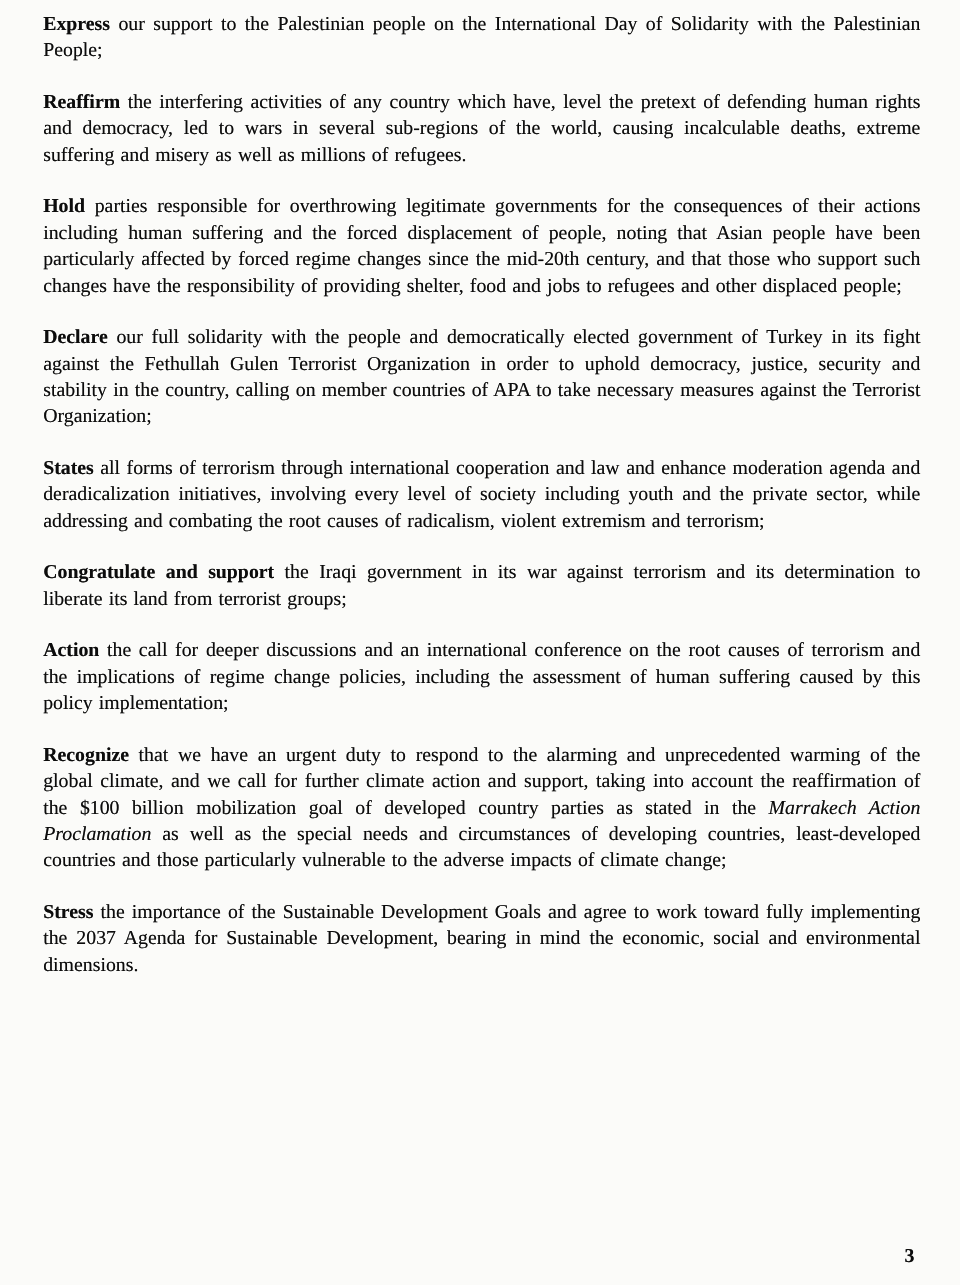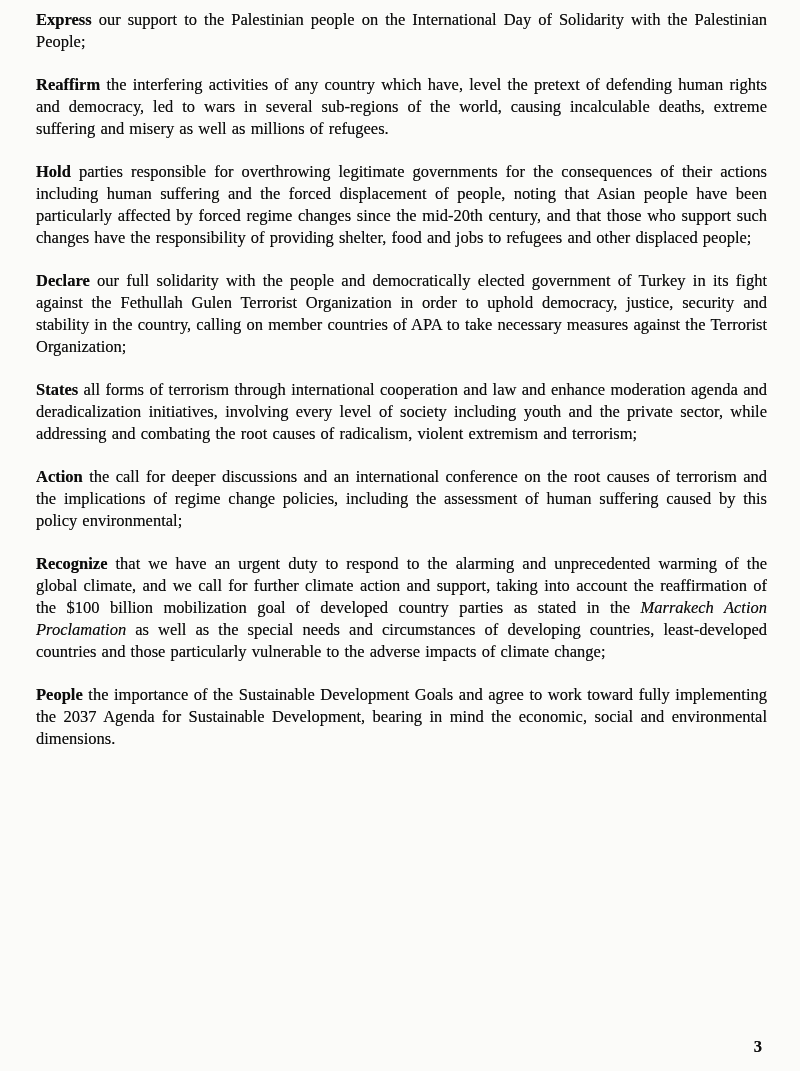--- a/index.html
+++ b/index.html
@@ -41,18 +41,19 @@
 </head>
 <body>
 
 <div class="page">
   <div class="doc-body" id="doc-body">
       <p class="para"><span class="seg-bold">Express</span><span class="seg-normal"> our support to the Palestinian people on the International Day of Solidarity with the Palestinian People;</span></p>
       <p class="para"><span class="seg-bold">Reaffirm</span><span class="seg-normal"> the interfering activities of any country which have, level the pretext of defending human rights and democracy, led to wars in several sub-regions of the world, causing incalculable deaths, extreme suffering and misery as well as millions of refugees.</span></p>
       <p class="para"><span class="seg-bold">Hold</span><span class="seg-normal"> parties responsible for overthrowing legitimate governments for the consequences of their actions including human suffering and the forced displacement of people, noting that Asian people have been particularly affected by forced regime changes since the mid-20th century, and that those who support such changes have the responsibility of providing shelter, food and jobs to refugees and other displaced people;</span></p>
       <p class="para"><span class="seg-bold">Declare</span><span class="seg-normal"> our full solidarity with the people and democratically elected government of Turkey in its fight against the Fethullah Gulen Terrorist Organization in order to uphold democracy, justice, security and stability in the country, calling on member countries of APA to take necessary measures against the Terrorist Organization;</span></p>
       <p class="para"><span class="seg-bold">States</span><span class="seg-normal"> all forms of terrorism through international cooperation and law and enhance moderation agenda and deradicalization initiatives, involving every level of society including youth and the private sector, while addressing and combating the root causes of radicalism, violent extremism and terrorism;</span></p>
-      <p class="para"><span class="seg-bold">Action</span><span class="seg-normal"> the call for deeper discussions and an international conference on the root causes of terrorism and the implications of regime change policies, including the assessment of human suffering caused by this policy environmental;</span></p>
+      <p class="para"><span class="seg-bold">Congratulate and support</span><span class="seg-normal"> the Iraqi government in its war against terrorism and its determination to liberate its land from terrorist groups;</span></p>
+      <p class="para"><span class="seg-bold">Action</span><span class="seg-normal"> the call for deeper discussions and an international conference on the root causes of terrorism and the implications of regime change policies, including the assessment of human suffering caused by this policy implementation;</span></p>
       <p class="para"><span class="seg-bold">Recognize</span><span class="seg-normal"> that we have an urgent duty to respond to the alarming and unprecedented warming of the global climate, and we call for further climate action and support, taking into account the reaffirmation of the $100 billion mobilization goal of developed country parties as stated in the </span><span class="seg-italic">Marrakech Action Proclamation</span><span class="seg-normal"> as well as the special needs and circumstances of developing countries, least-developed countries and those particularly vulnerable to the adverse impacts of climate change;</span></p>
-      <p class="para"><span class="seg-bold">People</span><span class="seg-normal"> the importance of the Sustainable Development Goals and agree to work toward fully implementing the 2037 Agenda for Sustainable Development, bearing in mind the economic, social and environmental dimensions.</span></p>
+      <p class="para"><span class="seg-bold">Stress</span><span class="seg-normal"> the importance of the Sustainable Development Goals and agree to work toward fully implementing the 2037 Agenda for Sustainable Development, bearing in mind the economic, social and environmental dimensions.</span></p>
     </div>
   <div class="page-number">3</div>
 </div>
 
 </body></html>

